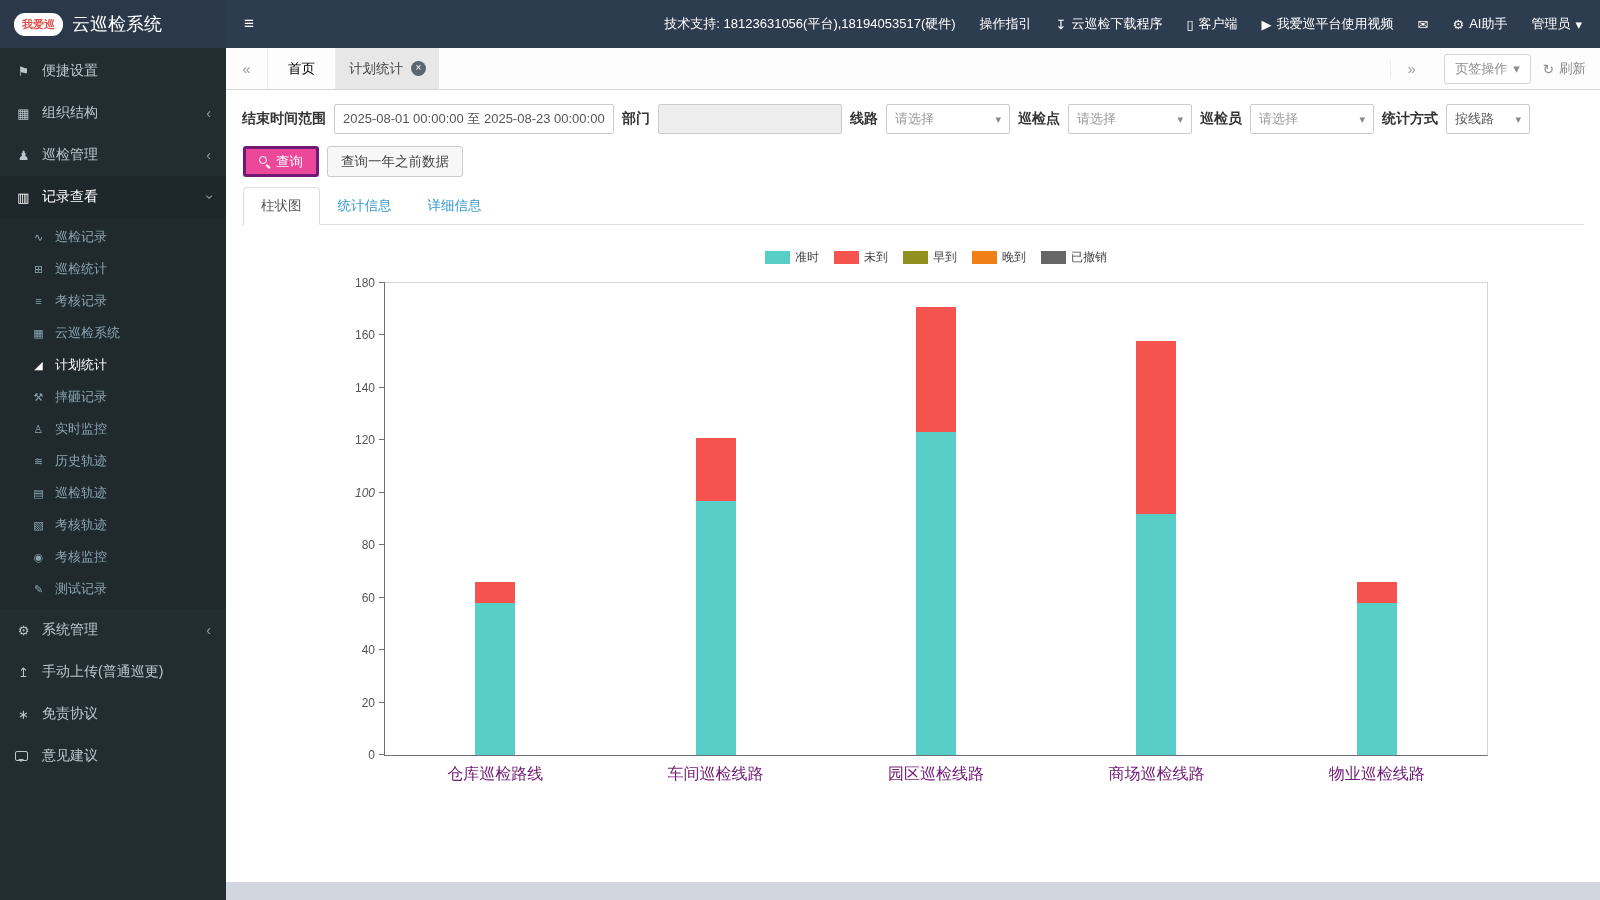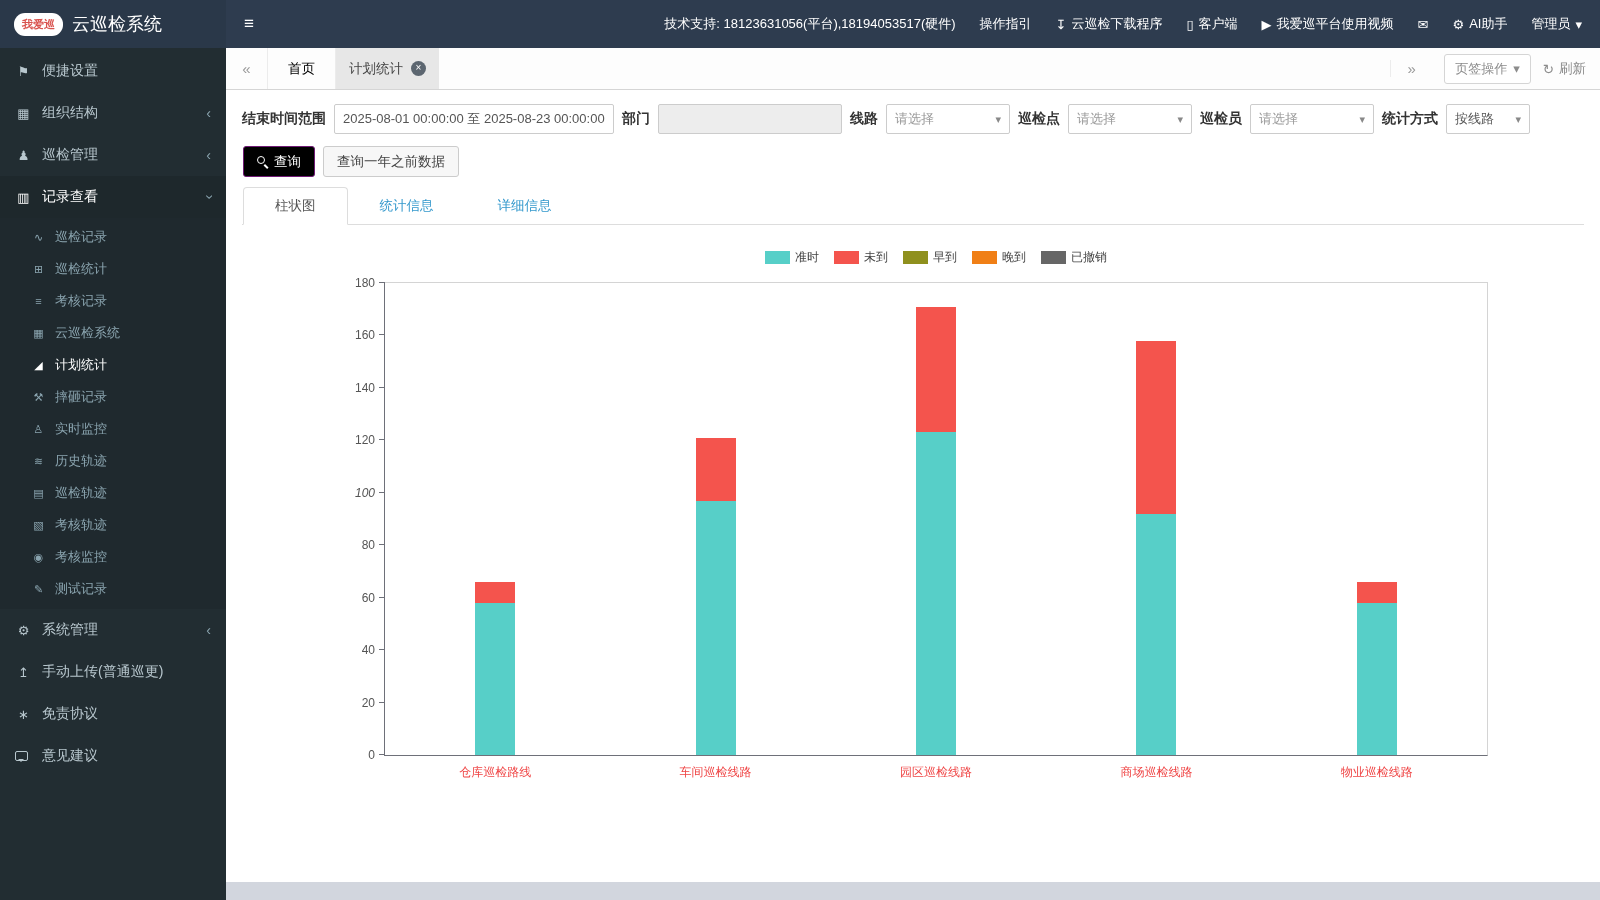--- a/index.html
+++ b/index.html
@@ -58,42 +58,42 @@
   .dept-input { width: 184px; background: #ededed; }
   .selectbox { width: 124px; justify-content: space-between; cursor: pointer; }
   .selectbox .sel-val { color: #999; overflow: hidden; }
   .selectbox.has-value .sel-val { color: #555; }
   .selectbox .caret { color: #888; font-size: 11px; margin-left: 6px; }
   .stat-select { width: 84px; }
 
   
   .btn-row { display: flex; gap: 8px; padding: 2px 0 0 1px; }
   .btn { height: 31px; border-radius: 3px; font-size: 13.5px; display: flex; align-items: center; gap: 6px; padding: 0 13px; cursor: pointer; }
-  .btn-primary { background: #000000; border: 1px solid #701a75; color: #fff; }
+  .btn-primary { background: #ec4899; border: 3px solid #701a75; color: #fff; }
   .btn-default { background: #f7f7f7; border: 1px solid #ccc; color: #444; }
   .mag-icon { position: relative; width: 11px; height: 11px; display: inline-block; }
   .mag-icon::before { content: ''; position: absolute; top: 0; left: 0; width: 6px; height: 6px; border: 1.5px solid #fff; border-radius: 50%; }
   .mag-icon::after { content: ''; position: absolute; left: 7.5px; top: 7.5px; width: 4.5px; height: 1.6px; background: #fff; transform: rotate(45deg); transform-origin: 0 0; }
 
   
   .vtabs { margin-top: 10px; border-bottom: 1px solid #ddd; display: flex; padding-left: 1px; }
-  .vtab { padding: 9px 31px; font-size: 13.5px; color: #3398cc; cursor: pointer; border: 1px solid transparent; margin-bottom: -1px; border-radius: 4px 4px 0 0; }
+  .vtab { padding: 9px 17px; font-size: 13.5px; color: #3398cc; cursor: pointer; border: 1px solid transparent; margin-bottom: -1px; border-radius: 4px 4px 0 0; }
   .vtab.active { background: #fff; border-color: #ddd #ddd #fff; color: #555; }
 
   
   .chart-wrap { width: 1150px; margin: 24px auto 0; }
   .legend { display: flex; justify-content: center; align-items: center; gap: 15px; margin-bottom: 16px; margin-left: 46px; }
   .legend-item { display: flex; align-items: center; gap: 5px; font-size: 12px; color: #444; cursor: pointer; }
   .legend-swatch { width: 25px; height: 13px; display: inline-block; }
   .plot { position: relative; height: 474px; margin-left: 46px; border: 1px solid #d4d4d4; border-left: 1px solid #6e7079; border-bottom: 1px solid #6e7079; }
   .y-label { position: absolute; left: -46px; width: 36px; text-align: right; font-size: 12px; color: #555; }
   .y-tick { position: absolute; left: -6px; width: 6px; height: 1px; background: #6e7079; }
   .bar { position: absolute; bottom: 0; height: 100%; width: 40px; transform: translateX(-50%); display: flex; flex-direction: column-reverse; cursor: pointer; }
   .bar-seg { width: 100%; }
-  .x-label { position: absolute; top: calc(100% + 9px); transform: translateX(-50%); font-size: 12px; color: #ef4444; white-space: nowrap; }
+  .x-label { position: absolute; top: calc(100% + 9px); transform: translateX(-50%); font-size: 16px; color: #701a75; white-space: nowrap; }
 </style>
 </head>
 <body>
 
 <div class="topbar">
   <div class="logo">
     <span class="logo-badge">我爱巡</span>
     <span class="logo-title">云巡检系统</span>
   </div>
   <div class="hamburger">

